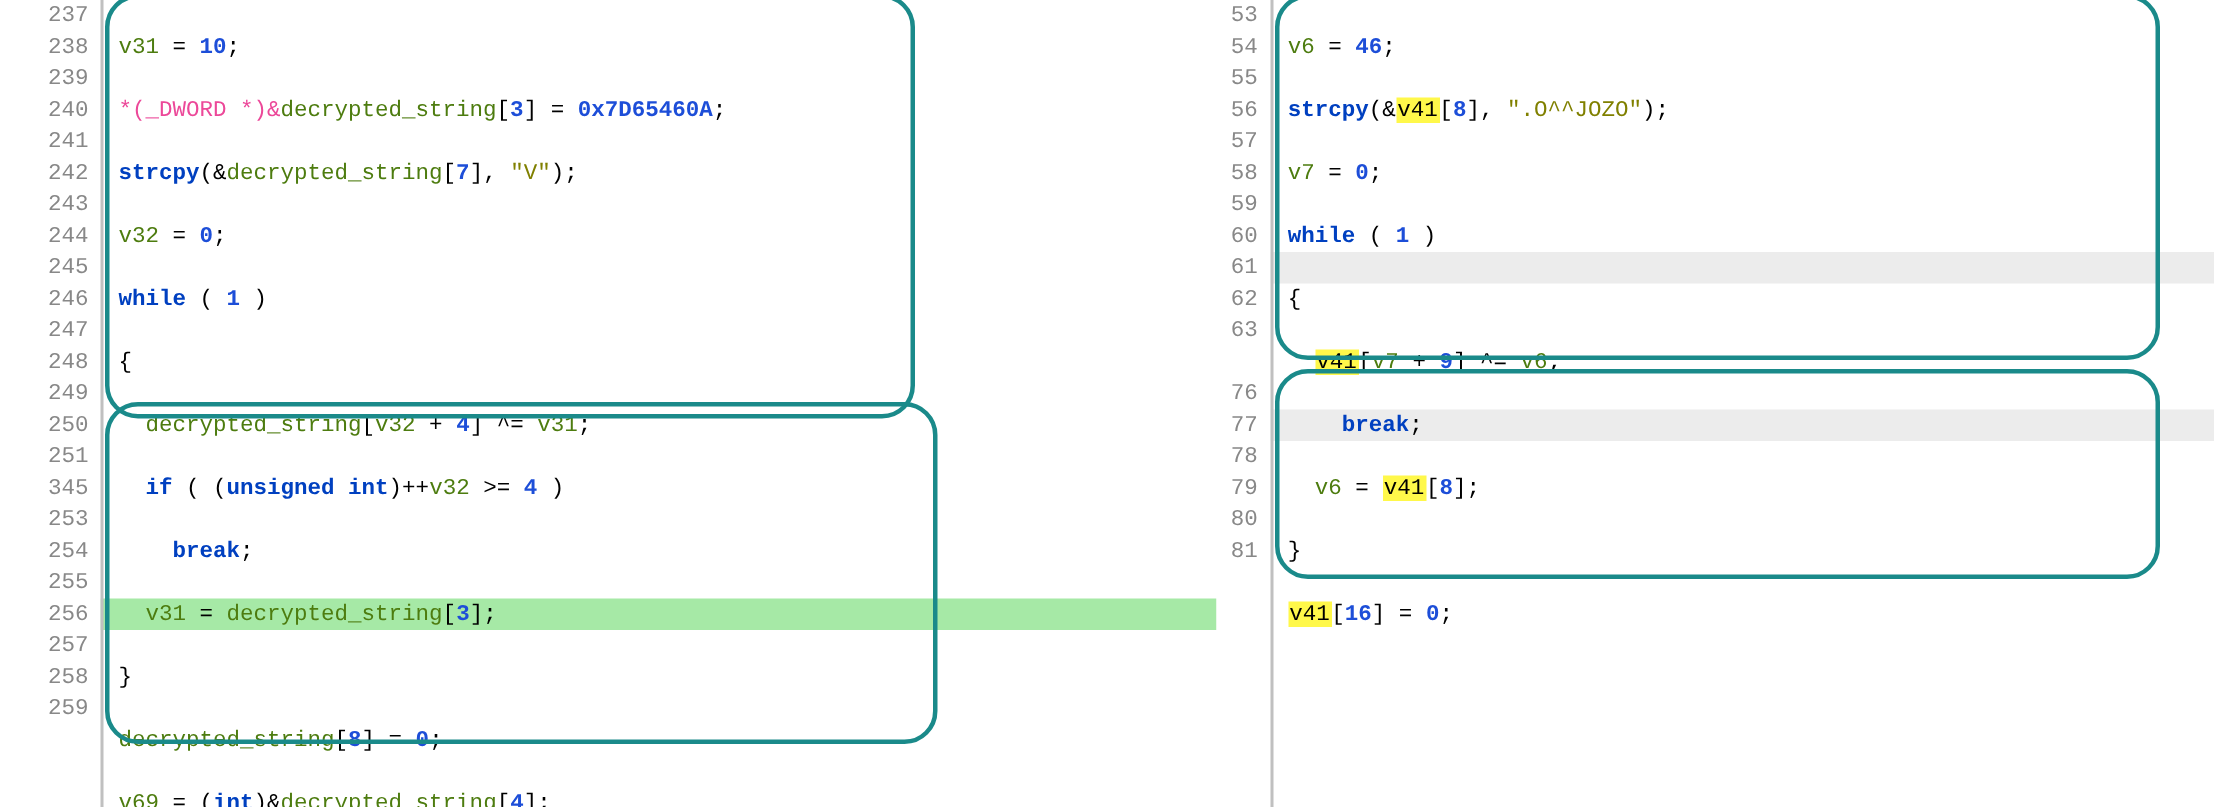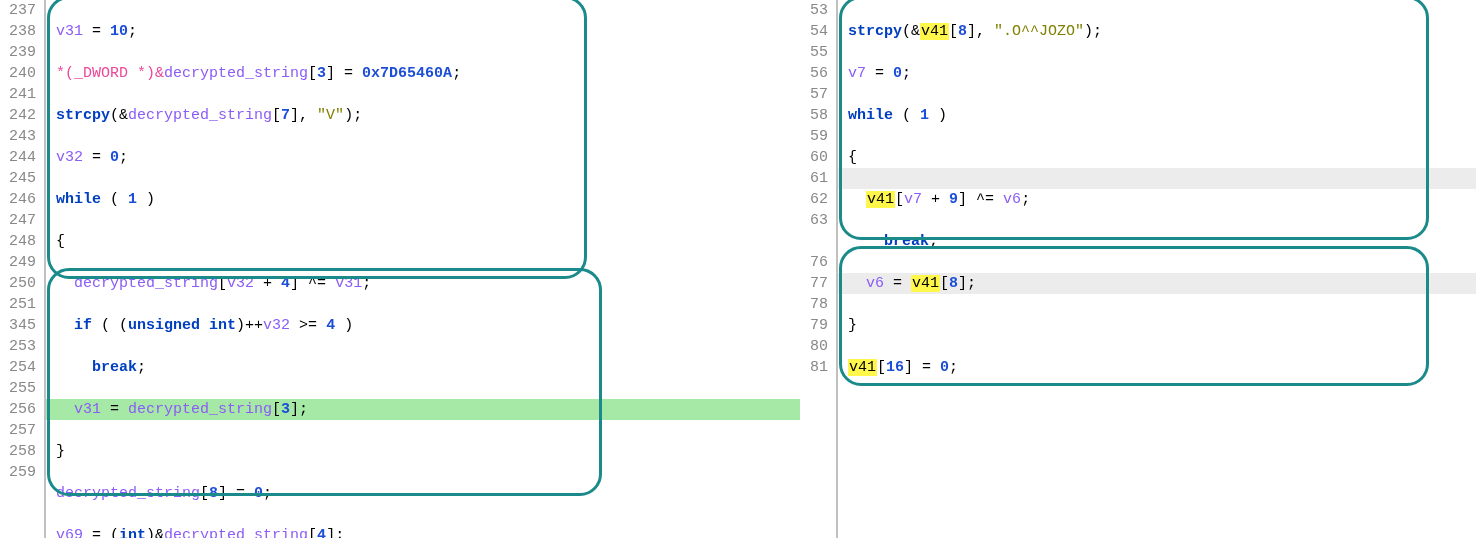--- a/index.html
+++ b/index.html
@@ -15,21 +15,21 @@
     overflow: hidden;
   }
   .panels {
     display: flex;
     gap: 0;
     height: 100%;
   }
   .panel {
     position: relative;
   }
-  .panel.left { width: 800px; }
+  .panel.left { width: 800px; margin-left: 23px; }
   .panel.right { width: 676px; }
   .code-area {
     display: flex;
     position: relative;
   }
   .gutter {
     width: 44px;
     text-align: right;
     padding-right: 8px;
     color: #888;
@@ -51,21 +51,21 @@
     z-index: 2;
   }
   .code-line {
     height: 21px;
     position: relative;
   }
   .kw { color: #0040c0; font-weight: bold; }
   .num { color: #1d4ed8; font-weight: bold; }
   .func { color: #0040c0; font-weight: bold; }
   .type { color: #ec4899; }
-  .ident { color: #8b5cf6; }
+  .ident { color: #4d7c0f; }
   .str { color: #808000; }
   .hl { background: #fff84a; color: #000; padding: 0 1px; }
   .greenhl {
     position: absolute;
     left: 0;
     right: 0;
     height: 21px;
     background: #a6e9a6;
     z-index: 0;
   }
@@ -171,20 +171,21 @@
           <div class="gutter-line"></div>
           <div class="gutter-line">76</div>
           <div class="gutter-line">77</div>
           <div class="gutter-line">78</div>
           <div class="gutter-line">79</div>
           <div class="gutter-line">80</div>
           <div class="gutter-line">81</div>
         </div>
     <div class="vbar"></div>
     <div class="code">
+<div class="code-line"><span class="ident">v6</span><span> = </span><span class="num">46</span><span>;</span></div>
 <div class="code-line"><span class="func">strcpy</span><span>(&amp;</span><span class="hl">v41</span><span>[</span><span class="num">8</span><span>], </span><span class="str">".O^^JOZO"</span><span>);</span></div>
 <div class="code-line"><span class="ident">v7</span><span> = </span><span class="num">0</span><span>;</span></div>
 <div class="code-line"><span class="kw">while</span><span> ( </span><span class="num">1</span><span> )</span></div>
 <div class="code-line"><span>{</span></div>
 <div class="code-line">  <span class="hl">v41</span><span>[</span><span class="ident">v7</span><span> + </span><span class="num">9</span><span>] ^= </span><span class="ident">v6</span><span>;</span></div>
 <div class="code-line">    <span class="kw">break</span><span>;</span></div>
 <div class="code-line">  <span class="ident">v6</span><span> = </span><span class="hl">v41</span><span>[</span><span class="num">8</span><span>];</span></div>
 <div class="code-line"><span>}</span></div>
 <div class="code-line"><span class="hl">v41</span><span>[</span><span class="num">16</span><span>] = </span><span class="num">0</span><span>;</span></div>
 

